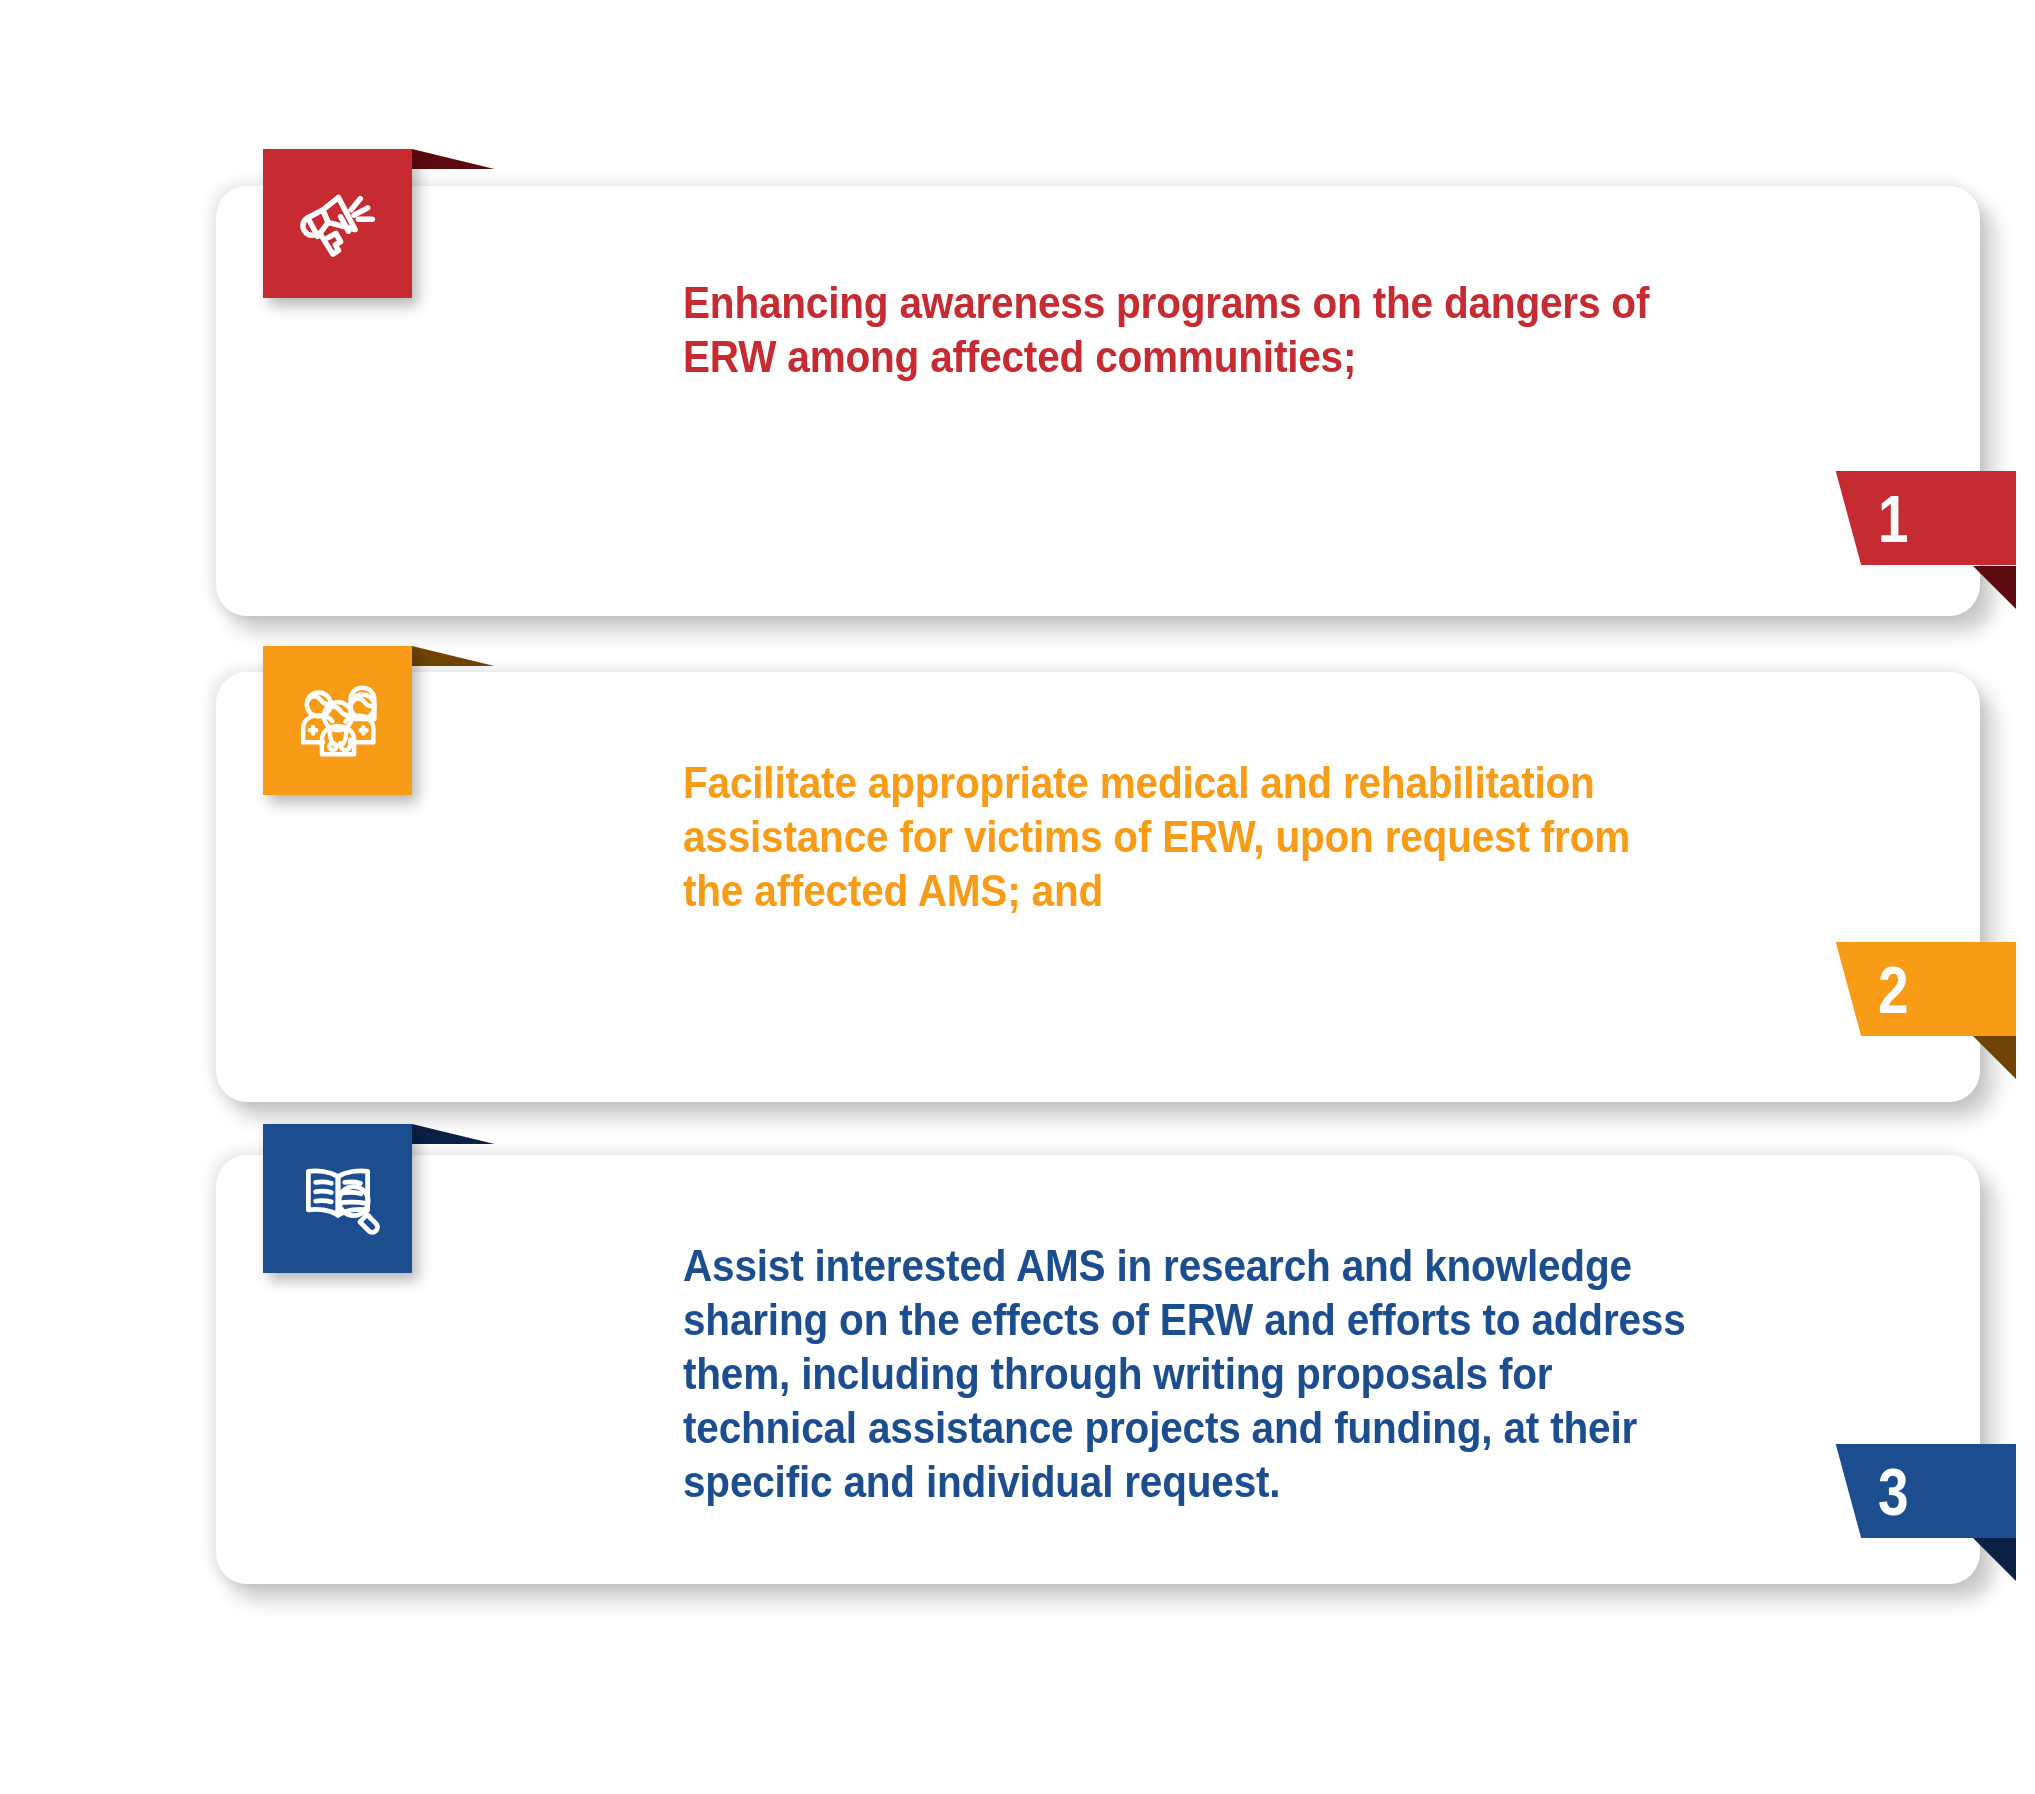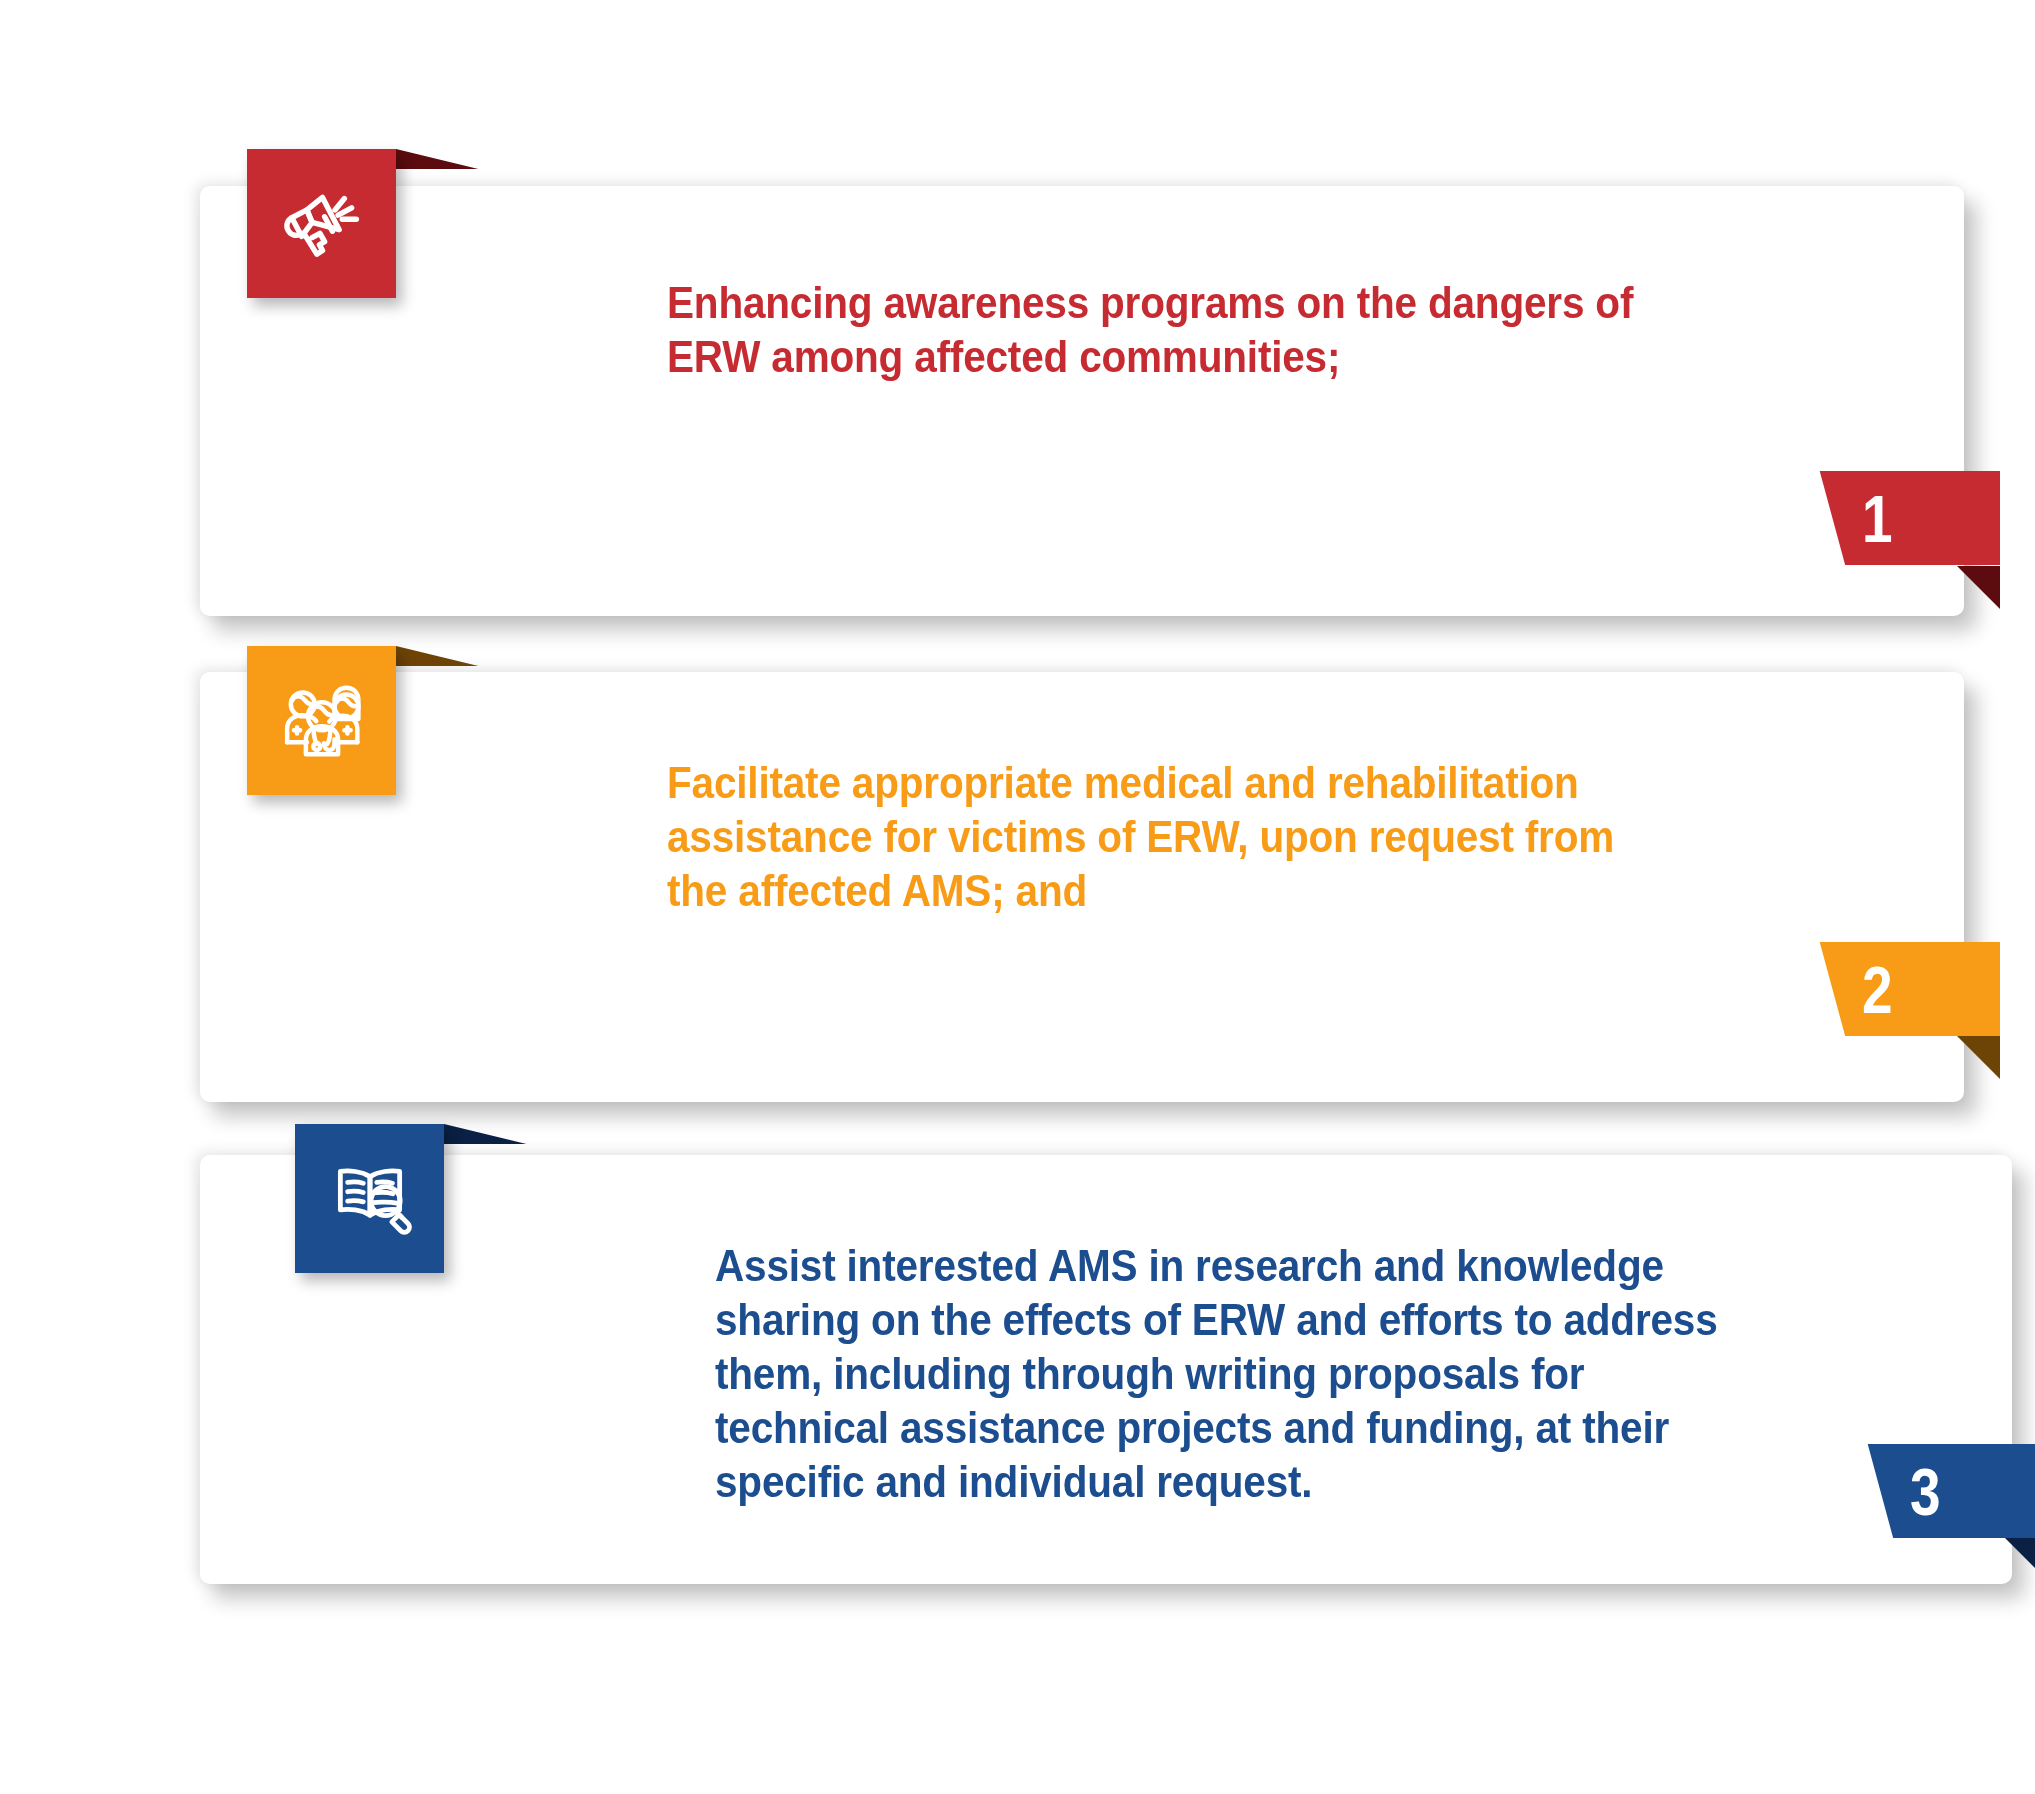--- a/index.html
+++ b/index.html
@@ -4,24 +4,24 @@
 <style>
   html,body{margin:0;padding:0;background:#ffffff;}
   body{
     width:2035px;height:1794px;position:relative;overflow:hidden;
     font-family:"Liberation Sans","DejaVu Sans",sans-serif;
   }
 
   
   .card{
     position:absolute;
-    left:200px;
+    left:216px;
     width:1764px;
     background:#ffffff;
-    border-radius:10px;
+    border-radius:31px;
     box-shadow:
        12.4px 15px 20.4px rgba(0,0,0,0.22),
       -4.4px -2.7px 13.3px rgba(0,0,0,0.10);
     z-index:2;
   }
   .card-inner{position:relative;width:100%;height:100%;}
 
   
   .icon-tile{
     position:absolute;
@@ -82,21 +82,21 @@
     position:absolute;
     right:-36px;
     width:43px;height:43px;
     z-index:5;
     clip-path:polygon(0% 0%, 100% 0%, 100% 100%);
   }
 
   
   #card-1{top:186px;height:430px;}
   #card-2{top:672px;height:430px;}
-  #card-3{top:1155px;height:429px;padding-left:48px;}
+  #card-3{top:1155px;height:429px;}
 
   #tile-1{top:-37px;}   
   #tile-2{top:-26px;}   
   #tile-3{top:-31px;}   
 
   #fold-1{top:-37px;}
   #fold-2{top:-26px;}
   #fold-3{top:-31px;}
 
   #copy-1{top:90px;}

